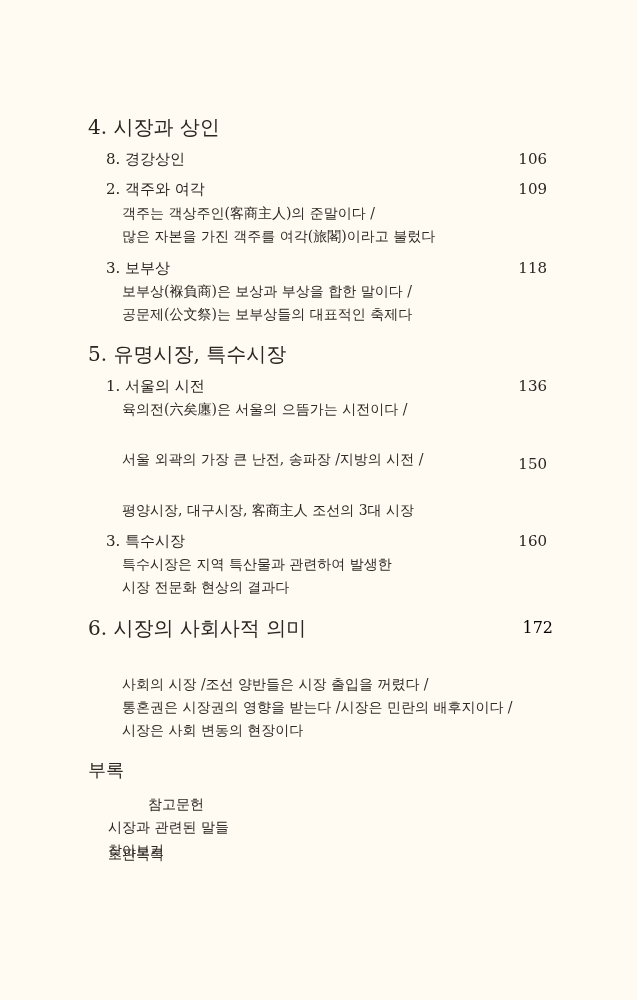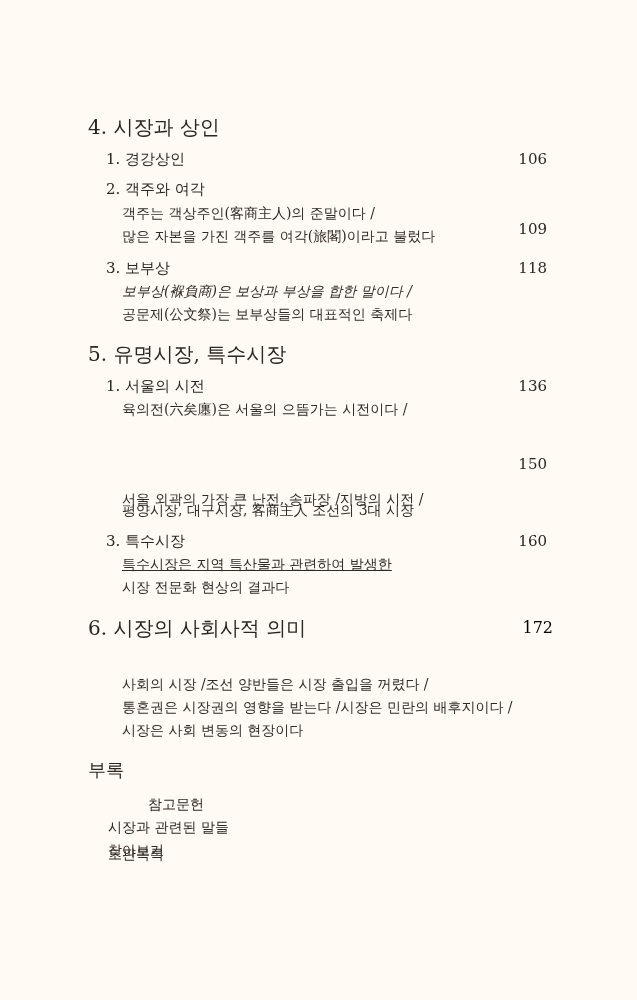--- a/index.html
+++ b/index.html
@@ -74,46 +74,46 @@
       white-space: nowrap;
     }
   </style>
 </head>
 <body>
 
 <div class="page">
 
   <div class="chapter-title" style="top:114px;">4. 시장과 상인</div>
 
-  <div class="section-title" style="top:148px;">1. 경강상인</div>
+  <div class="section-title" style="top:148px;">8. 경강상인</div>
   <div class="page-num" style="top:148px;">106</div>
 
   <div class="section-title" style="top:178px;">2. 객주와 여각</div>
-  <div class="page-num" style="top:178px;margin-top:40px;">109</div>
+  <div class="page-num" style="top:178px;">109</div>
   <div class="desc" style="top:202px;">객주는 객상주인(客商主人)의 준말이다 /</div>
   <div class="desc" style="top:225px;">많은 자본을 가진 객주를 여각(旅閣)이라고 불렀다</div>
 
   <div class="section-title" style="top:257px;">3. 보부상</div>
   <div class="page-num" style="top:257px;">118</div>
-  <div class="desc" style="top:280px;font-style:italic;">보부상(褓負商)은 보상과 부상을 합한 말이다 /</div>
+  <div class="desc" style="top:280px;">보부상(褓負商)은 보상과 부상을 합한 말이다 /</div>
   <div class="desc" style="top:303px;">공문제(公文祭)는 보부상들의 대표적인 축제다</div>
 
   <div class="chapter-title" style="top:341px;">5. 유명시장, 특수시장</div>
 
   <div class="section-title" style="top:375px;">1. 서울의 시전</div>
   <div class="page-num" style="top:375px;">136</div>
   <div class="desc" style="top:398px;">육의전(六矣廛)은 서울의 으뜸가는 시전이다 /</div>
 
   <div class="page-num" style="top:453px;">150</div>
-  <div class="desc" style="top:488px;">서울 외곽의 가장 큰 난전, 송파장 /지방의 시전 /</div>
+  <div class="desc" style="top:448px;">서울 외곽의 가장 큰 난전, 송파장 /지방의 시전 /</div>
   <div class="desc" style="top:499px;">평양시장, 대구시장, 客商主人 조선의 3대 시장</div>
 
   <div class="section-title" style="top:530px;">3. 특수시장</div>
   <div class="page-num" style="top:530px;">160</div>
-  <div class="desc" style="top:553px;text-decoration:underline;">특수시장은 지역 특산물과 관련하여 발생한</div>
+  <div class="desc" style="top:553px;">특수시장은 지역 특산물과 관련하여 발생한</div>
   <div class="desc" style="top:576px;">시장 전문화 현상의 결과다</div>
 
   <div class="chapter-title" style="top:615px;">6. 시장의 사회사적 의미</div>
   <div class="chapter-page" style="top:615px;">172</div>
   <div class="desc" style="top:673px;">사회의 시장 /조선 양반들은 시장 출입을 꺼렸다 /</div>
   <div class="desc" style="top:696px;">통혼권은 시장권의  영향을 받는다 /시장은 민란의 배후지이다 /</div>
   <div class="desc" style="top:719px;">시장은 사회 변동의 현장이다</div>
 
   <div class="appendix-title" style="top:758px;">부록</div>
   <div class="appendix-item" style="top:793px;margin-left:40px;">참고문헌</div>

